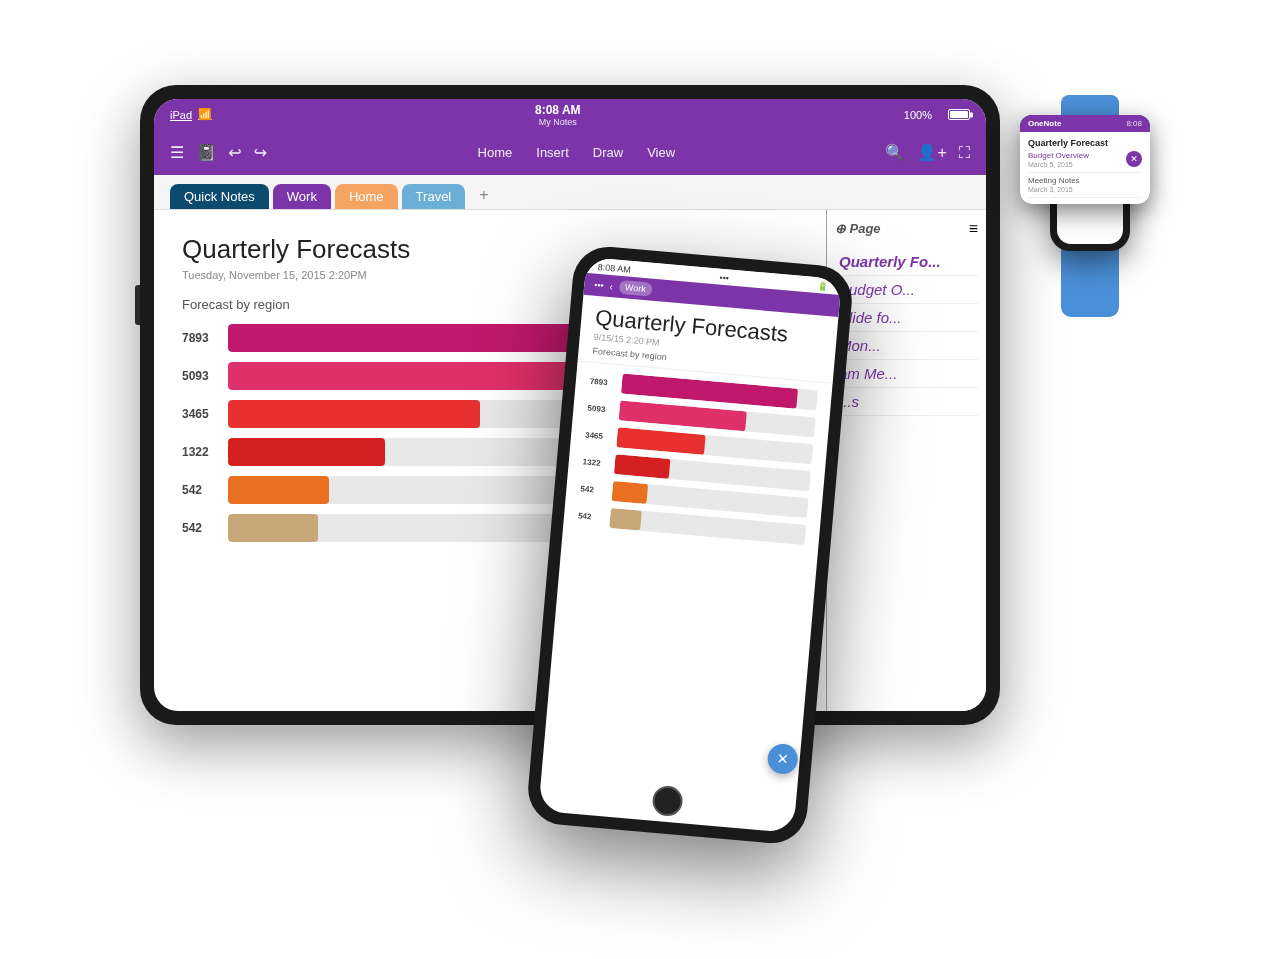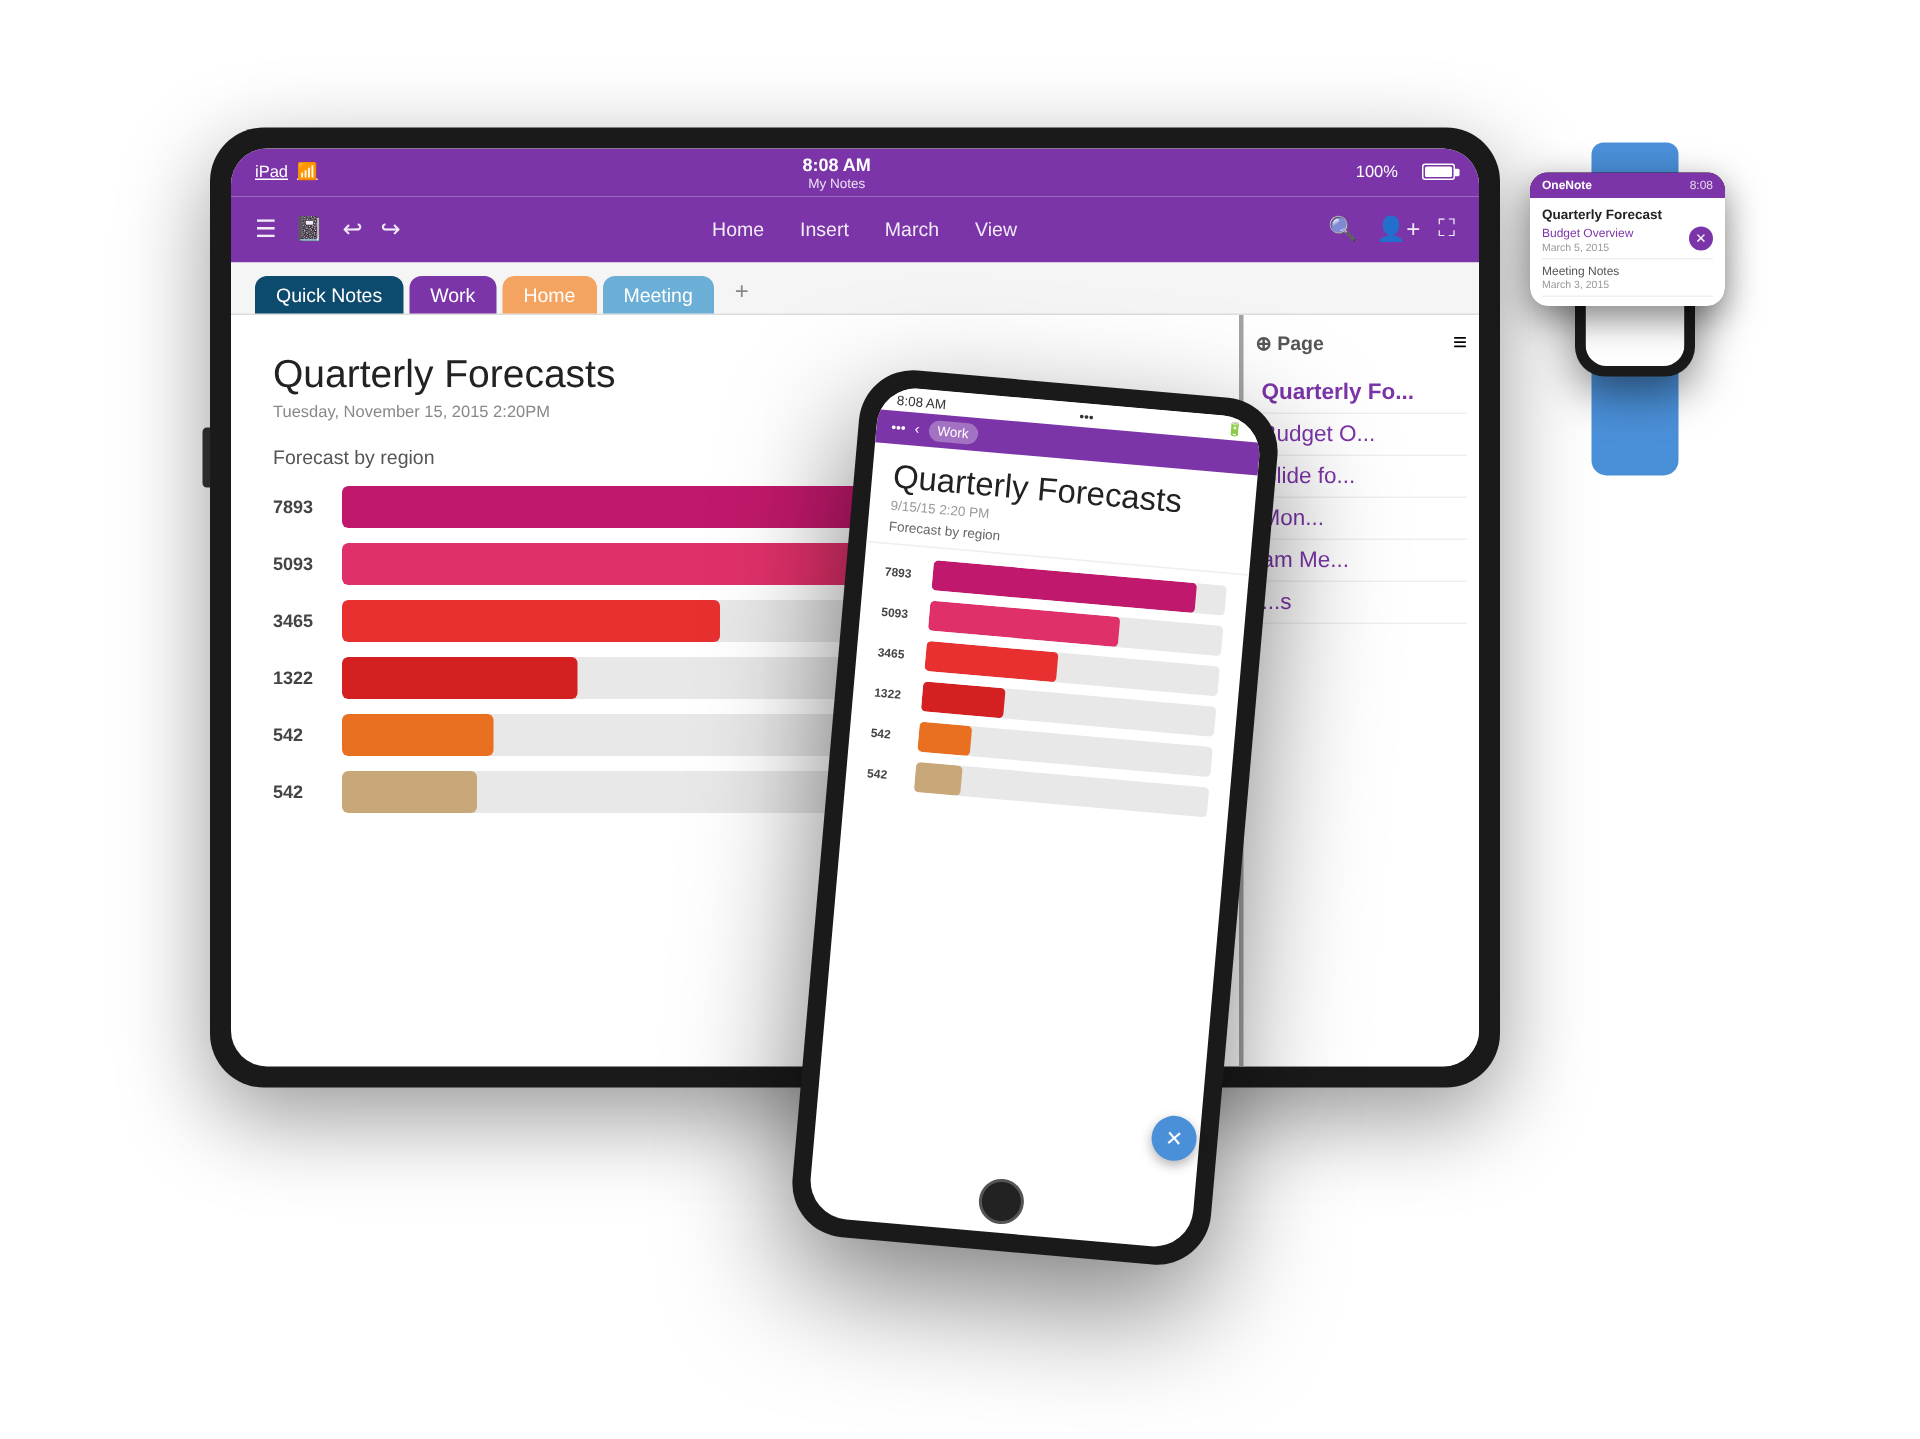--- a/index.html
+++ b/index.html
@@ -178,23 +178,24 @@
       overflow: hidden;
     }
     .bar-fill {
       height: 100%;
       border-radius: 4px;
     }
 
     
     .right-panel {
       width: 160px;
-      border-left: 3px solid #a3a3a3;
+      border-left: 1px solid #a3a3a3;
       background: #fff;
       padding: 10px 8px;
+      font-style: italic;
     }
     .panel-header {
       display: flex;
       align-items: center;
       justify-content: space-between;
       margin-bottom: 10px;
     }
     .panel-title { font-size: 13px; font-weight: 600; color: #555; }
     .page-item {
       font-size: 15px;
@@ -462,35 +463,35 @@
       <div class="toolbar">
         <div class="toolbar-left">
           <span class="toolbar-btn">☰</span>
           <span class="toolbar-btn">📓</span>
           <span class="toolbar-btn">↩</span>
           <span class="toolbar-btn">↪</span>
         </div>
         <div class="toolbar-center">
           <span class="toolbar-nav-item">Home</span>
           <span class="toolbar-nav-item">Insert</span>
-          <span class="toolbar-nav-item">March</span>
+          <span class="toolbar-nav-item">Draw</span>
           <span class="toolbar-nav-item">View</span>
         </div>
         <div class="toolbar-right">
           <span class="toolbar-btn">🔍</span>
           <span class="toolbar-btn">👤+</span>
           <span class="toolbar-btn">⛶</span>
         </div>
       </div>
 
       <div class="notebook-tabs">
         <div class="tab quick-notes">Quick Notes</div>
         <div class="tab work">Work</div>
         <div class="tab home">Home</div>
-        <div class="tab travel">Meeting</div>
+        <div class="tab travel">Travel</div>
         <div class="tab-add">+</div>
       </div>
 
       <div class="content-area">
         <div class="main-content">
           <div class="page-title">Quarterly Forecasts</div>
           <div class="page-meta">Tuesday, November 15, 2015   2:20PM</div>
           <div class="section-label">Forecast by region</div>
 
           <div class="chart">

